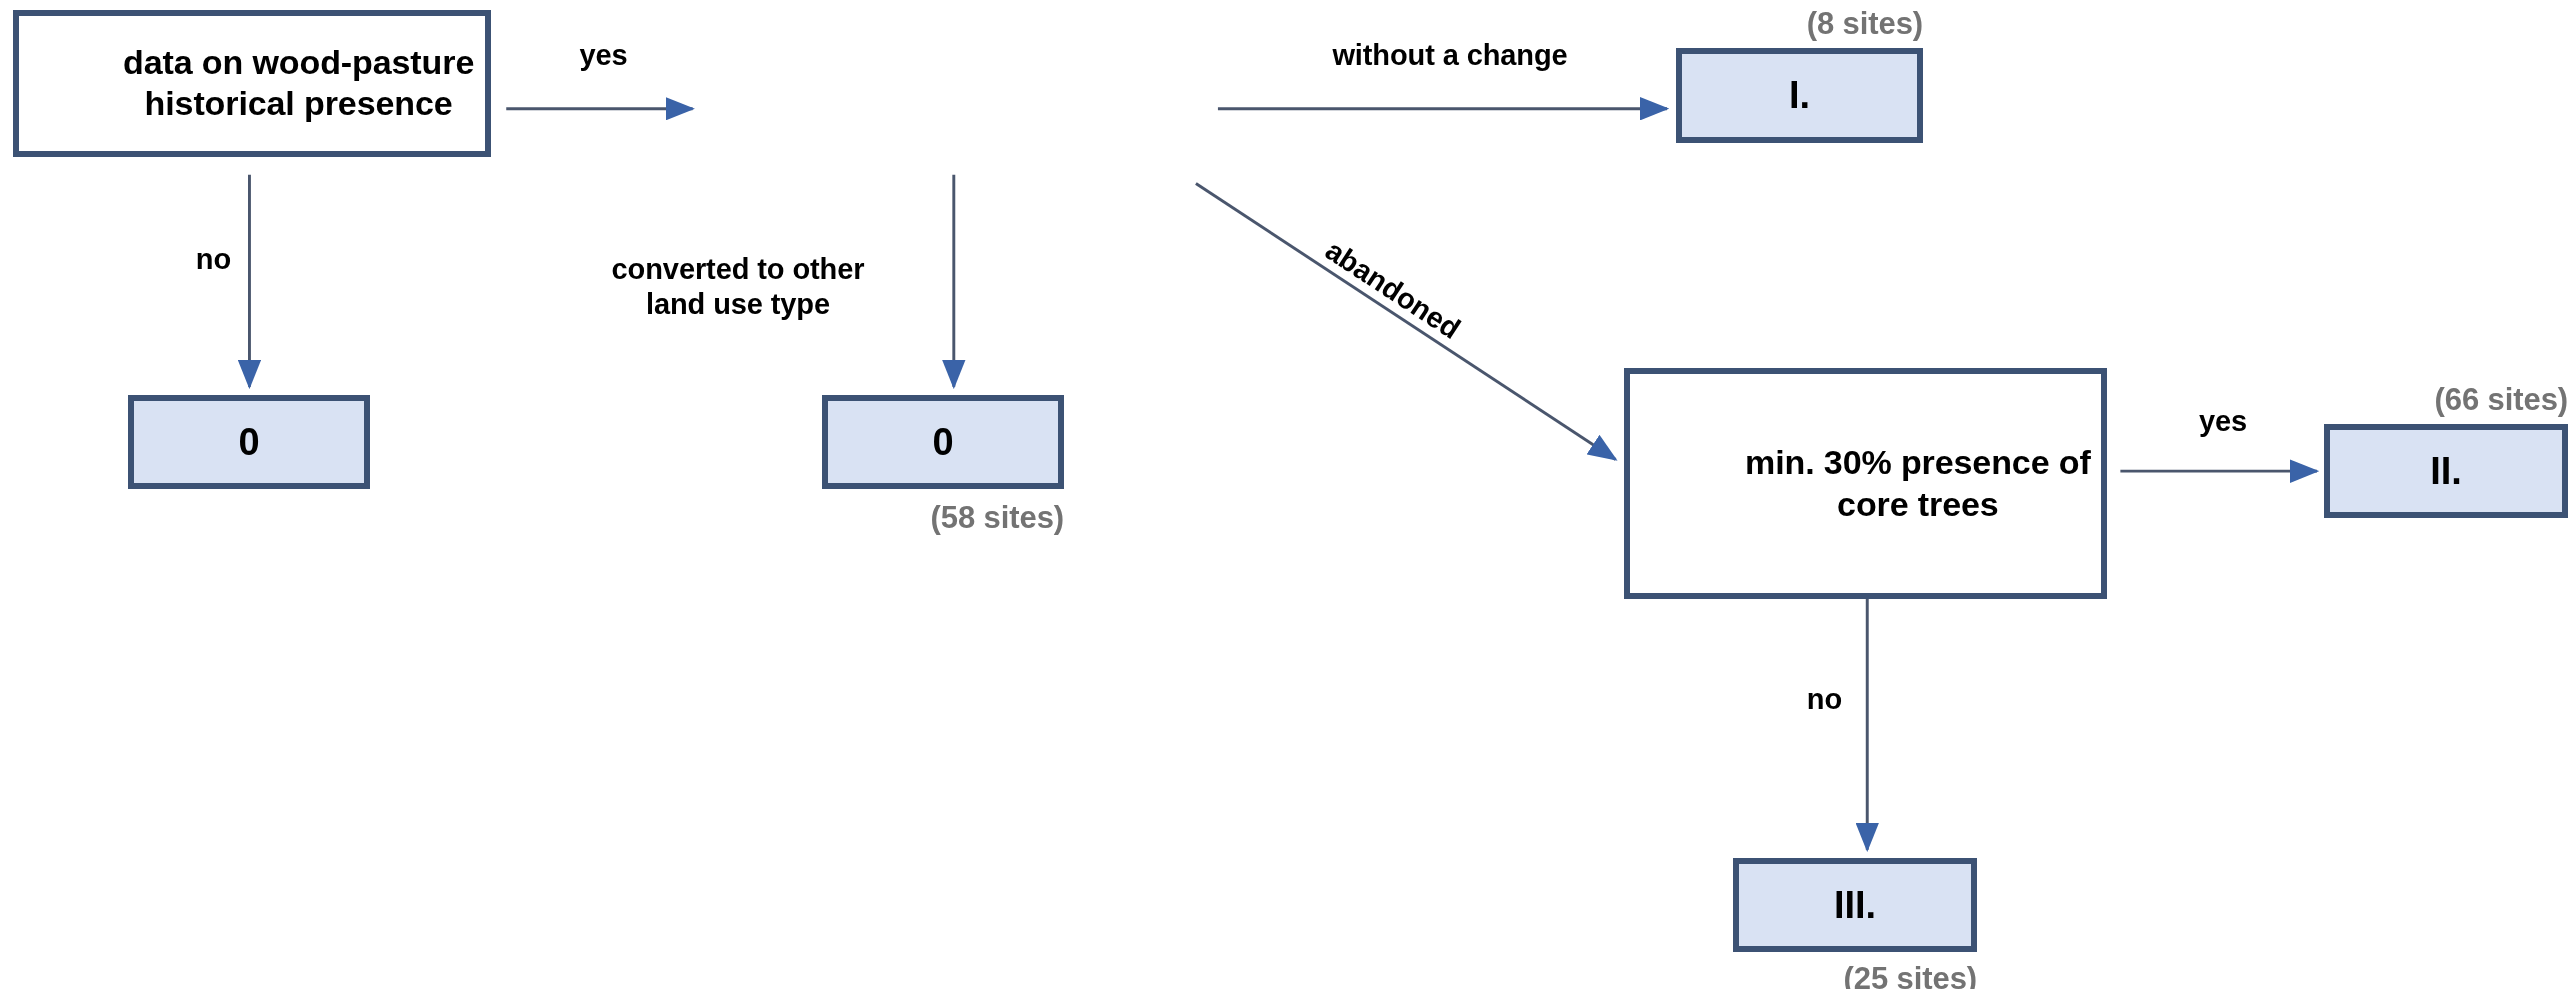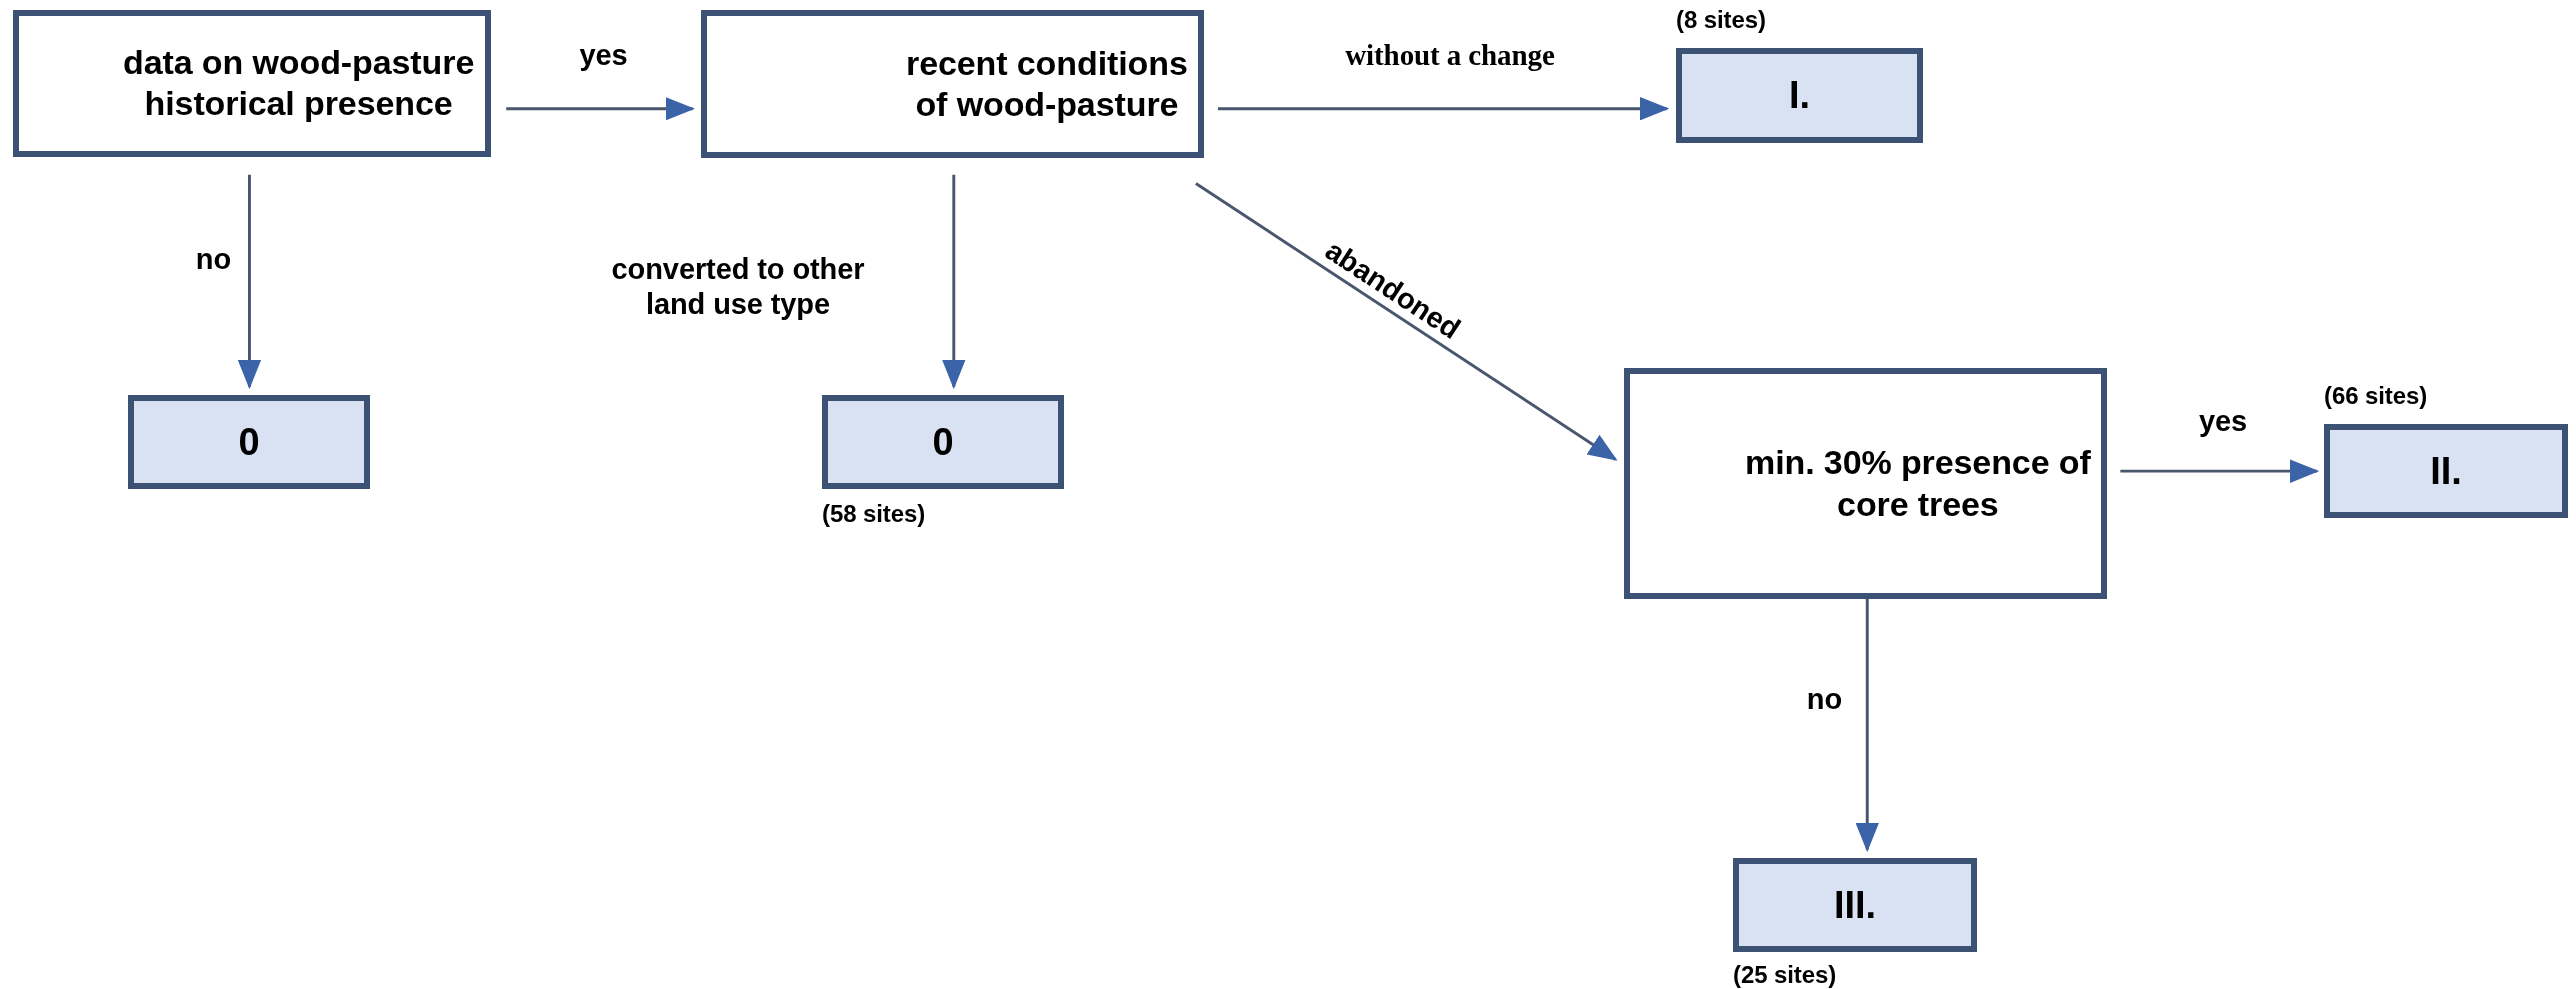--- a/index.html
+++ b/index.html
@@ -47,24 +47,24 @@
     color: #000000;
     font-weight: bold;
     font-size: 29px;
     line-height: 1.22;
     white-space: pre-line;
     text-align: center;
     letter-spacing: -0.1px;
   }
   .caption {
     position: absolute;
-    color: #000000;
+    color: #737373;
     font-weight: bold;
-    font-size: 24px;
-    text-align: left;
+    font-size: 31px;
+    text-align: right;
     letter-spacing: -0.1px;
   }
   svg.edges {
     position: absolute;
     left: 0;
     top: 0;
     width: 2576px;
     height: 990px;
     pointer-events: none;
   }
@@ -97,24 +97,20 @@
     <line x1="2890" y1="642" x2="3158" y2="642" stroke="#4a566d" stroke-width="4" marker-end="url(#ah)"></line>
 
     <line x1="2545" y1="800" x2="2545" y2="1158" stroke="#4a566d" stroke-width="4" marker-end="url(#ah)"></line>
   </svg>
 
   <div class="node decision" style="left:12.5px; top:9.5px; width:478px; height:147px;">
     <span class="node-label">data on wood-pasture
 historical  presence</span>
   </div>
 
-  <div class="node decision" style="left:701px; top:10.3px; width:503px; height:148px;">
-    <span class="node-label">recent conditions
-of wood-pasture</span>
-  </div>
 
   <div class="node decision" style="left:1624px; top:368px; width:483px; height:231px;">
     <span class="node-label">min. 30% presence of
 core trees</span>
   </div>
 
   <div class="node result" style="left:128px; top:395px; width:242px; height:94px;">
     <span class="node-label">0</span>
   </div>
 
@@ -134,21 +130,21 @@
     <span class="node-label">II.</span>
   </div>
 
   <div class="edge-label" style="left:552px; top:38px; width:103px;">yes</div>
 
   <div class="edge-label" style="left:150px; top:242px; width:81px; text-align:right;">no</div>
 
   <div class="edge-label" style="left:558px; top:224px; width:360px; text-align:center;margin-top:28px;">converted to other
 land use type</div>
 
-  <div class="edge-label" style="left:1274px; top:38px; width:352px; font-family:Liberation Serif, serif;">without a change</div>
+  <div class="edge-label" style="left:1274px; top:38px; width:352px; ">without a change</div>
 
   <div class="edge-label rot" style="left:1338px; top:233px; transform: rotate(33.3deg); white-space:nowrap;">abandoned</div>
 
   <div class="edge-label" style="left:2168px; top:404px; width:110px; text-align:center;">yes</div>
 
   <div class="edge-label" style="left:1761px; top:682px; width:81px; text-align:right;">no</div>
 
   <div class="caption" style="left:1676px; top:5.9px; width:247px;">(8 sites)</div>
 
   <div class="caption" style="left:822px; top:500px; width:242px;">(58 sites)</div>

